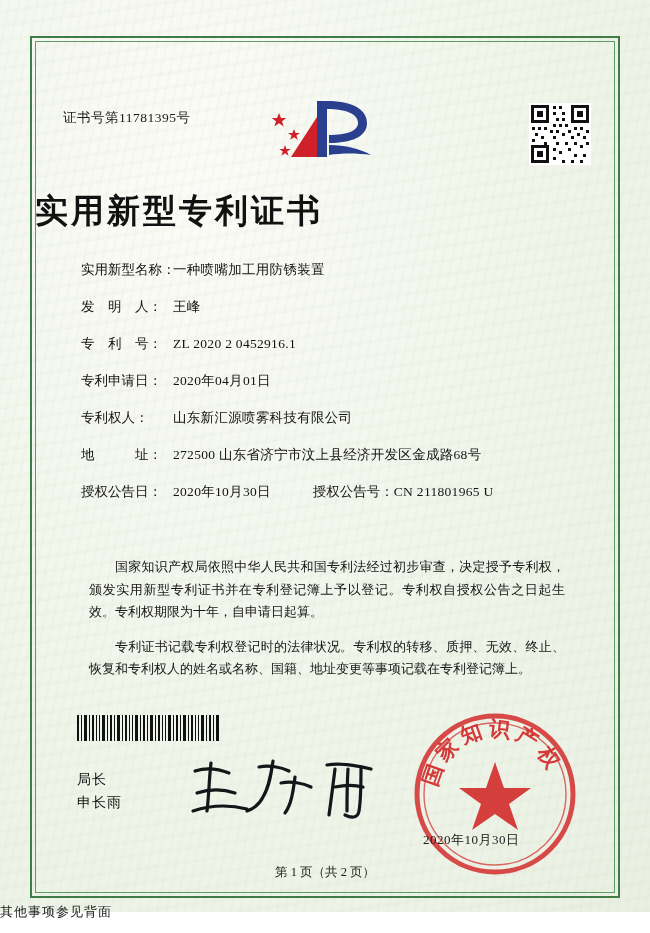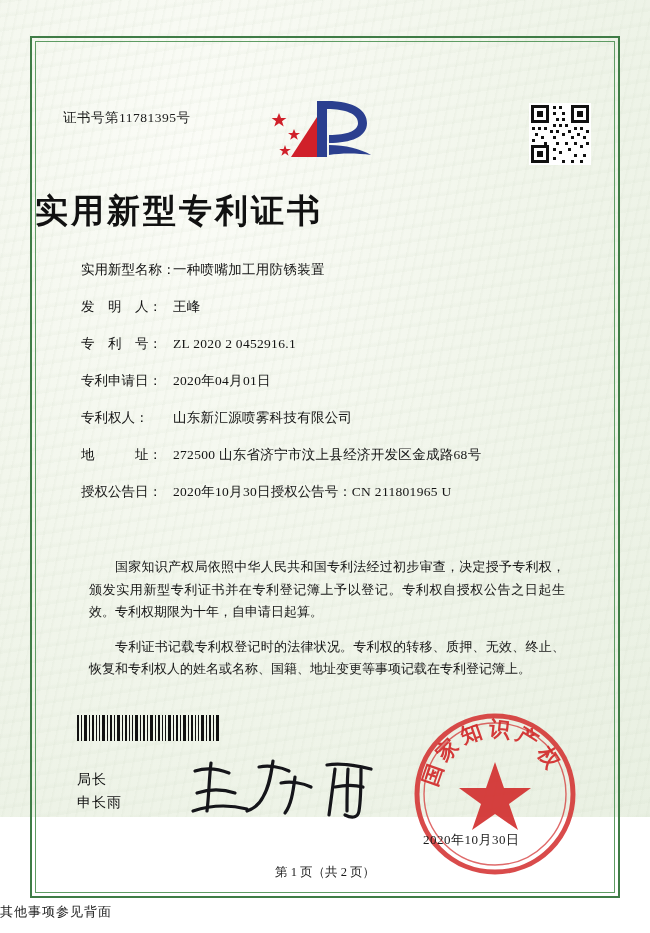--- a/index.html
+++ b/index.html
@@ -9,21 +9,21 @@
   body {
     width: 650px;
     height: 933px;
     background: #ffffff;
     font-family: "Liberation Serif", serif;
     overflow: hidden;
   }
   .page {
     position: relative;
     width: 650px;
-    height: 817px;
+    height: 912px;
     background:
       radial-gradient(ellipse at 30% 20%, #fbfcf7 0%, #f2f6ec 45%, #e9f0e2 100%);
   }
   
   .texture {
     position: absolute;
     inset: 0;
     background:
       repeating-linear-gradient(102deg, rgba(200,210,190,0.10) 0px, rgba(200,210,190,0.10) 1px, rgba(255,255,255,0) 3px, rgba(255,255,255,0) 9px),
       repeating-linear-gradient(-8deg, rgba(190,205,180,0.08) 0px, rgba(190,205,180,0.08) 2px, rgba(255,255,255,0) 5px, rgba(255,255,255,0) 14px);
@@ -107,20 +107,21 @@
     display: inline-block;
     width: 92px;
     letter-spacing: 0px;
   }
   .f-value {
     display: inline-block;
     letter-spacing: 0.3px;
   }
   .field-row.two .f-label2 {
     display: inline-block;
+    margin-left: 42px;
   }
   .para {
     position: absolute;
     left: 42px;
     top: 503px;
     width: 500px;
     font-size: 13px;
     line-height: 22.5px;
     color: #161616;
     text-align: justify;

